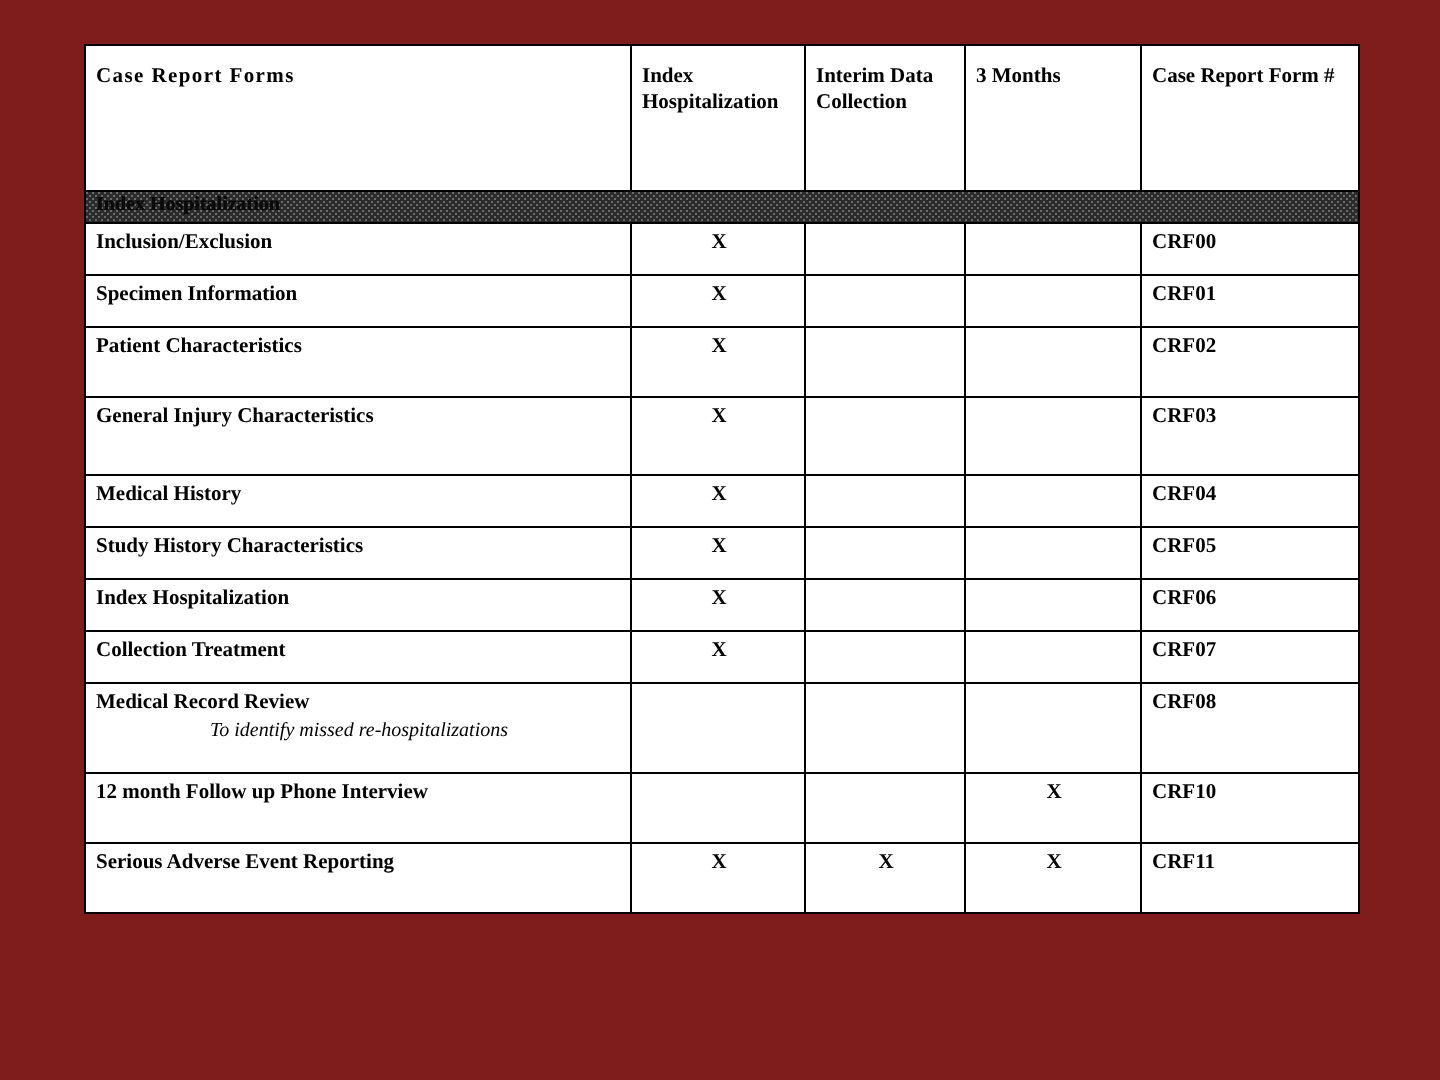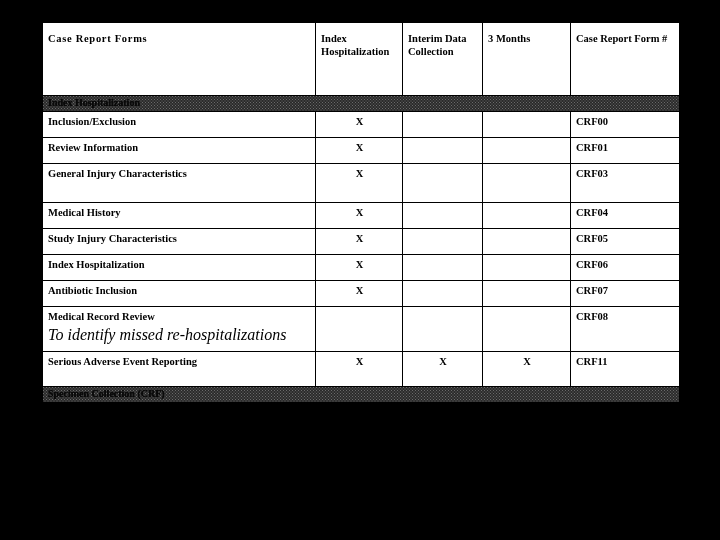--- a/index.html
+++ b/index.html
@@ -13,21 +13,21 @@
     height: 540px;
     overflow: hidden;
     font-family: "Liberation Serif", "DejaVu Serif", serif;
     -webkit-font-smoothing: none;
   }
 
   .slide {
     position: relative;
     width: 720px;
     height: 540px;
-    background: #000000;
+    background: #7f1d1d;
   }
 
   table.crf {
     position: absolute;
     left: 42px;
     top: 22px;
     width: 637px;
     border-collapse: collapse;
     table-layout: fixed;
     background: #ffffff;
@@ -103,23 +103,24 @@
     padding-left: 5px;
   }
   td.label {
     font-weight: bold;
     font-family: Liberation Serif, serif;
   }
   .sub {
     display: block;
     font-style: italic;
     font-weight: normal;
-    font-size: 16px;
+    font-size: 10px;
     line-height: 1.32;
     margin-top: 1px;
+    text-align: center;
   }
 
   tr.tall-a td { height: 32px; }
   tr.tall-b td { height: 38px; margin-top: 42px; }
   tr.tall-c td { height: 62px; }
   tr.tall-d td { height: 28px; }
 </style>
 </head>
 <body>
 
@@ -151,91 +152,100 @@
 
       <tr class="data-row">
         <td class="label">Inclusion/Exclusion</td>
         <td class="mark">X</td>
         <td class="mark"></td>
         <td class="mark"></td>
         <td class="crf-code">CRF00</td>
       </tr>
 
       <tr class="data-row">
-        <td class="label">Review Information</td>
+        <td class="label">Specimen Information</td>
         <td class="mark">X</td>
         <td class="mark"></td>
         <td class="mark"></td>
         <td class="crf-code">CRF01</td>
       </tr>
 
+      <tr class="data-row tall-d">
+        <td class="label">Patient Characteristics</td>
+        <td class="mark">X</td>
+        <td class="mark"></td>
+        <td class="mark"></td>
+        <td class="crf-code">CRF02</td>
+      </tr>
 
       <tr class="data-row tall-a">
         <td class="label">General Injury Characteristics</td>
         <td class="mark">X</td>
         <td class="mark"></td>
         <td class="mark"></td>
         <td class="crf-code">CRF03</td>
       </tr>
 
       <tr class="data-row">
         <td class="label">Medical History</td>
         <td class="mark">X</td>
         <td class="mark"></td>
         <td class="mark"></td>
         <td class="crf-code">CRF04</td>
       </tr>
 
       <tr class="data-row">
-        <td class="label">Study Injury Characteristics</td>
+        <td class="label">Study History Characteristics</td>
         <td class="mark">X</td>
         <td class="mark"></td>
         <td class="mark"></td>
         <td class="crf-code">CRF05</td>
       </tr>
 
       <tr class="data-row">
         <td class="label">Index Hospitalization</td>
         <td class="mark">X</td>
         <td class="mark"></td>
         <td class="mark"></td>
         <td class="crf-code">CRF06</td>
       </tr>
 
       <tr class="data-row">
-        <td class="label">Antibiotic Inclusion</td>
+        <td class="label">Collection Treatment</td>
         <td class="mark">X</td>
         <td class="mark"></td>
         <td class="mark"></td>
         <td class="crf-code">CRF07</td>
       </tr>
 
       <tr class="data-row tall-b">
         <td class="label">
           <span>Medical Record Review</span>
           <span class="sub">To identify missed re-hospitalizations</span>
         </td>
         <td class="mark"></td>
         <td class="mark"></td>
         <td class="mark"></td>
         <td class="crf-code">CRF08</td>
       </tr>
 
 
+      <tr class="data-row tall-d">
+        <td class="label">12 month Follow up Phone Interview</td>
+        <td class="mark"></td>
+        <td class="mark"></td>
+        <td class="mark">X</td>
+        <td class="crf-code">CRF10</td>
+      </tr>
 
       <tr class="data-row tall-d">
         <td class="label">Serious Adverse Event Reporting</td>
         <td class="mark">X</td>
         <td class="mark">X</td>
         <td class="mark">X</td>
         <td class="crf-code">CRF11</td>
       </tr>
 
-      <tr class="section-row">
-        <td colspan="5">
-            <span class="section-label">Specimen Collection (CRF)</span>
-          </td>
-      </tr>
 
     </tbody>
   </table>
 
 </div>
 
 </body></html>

